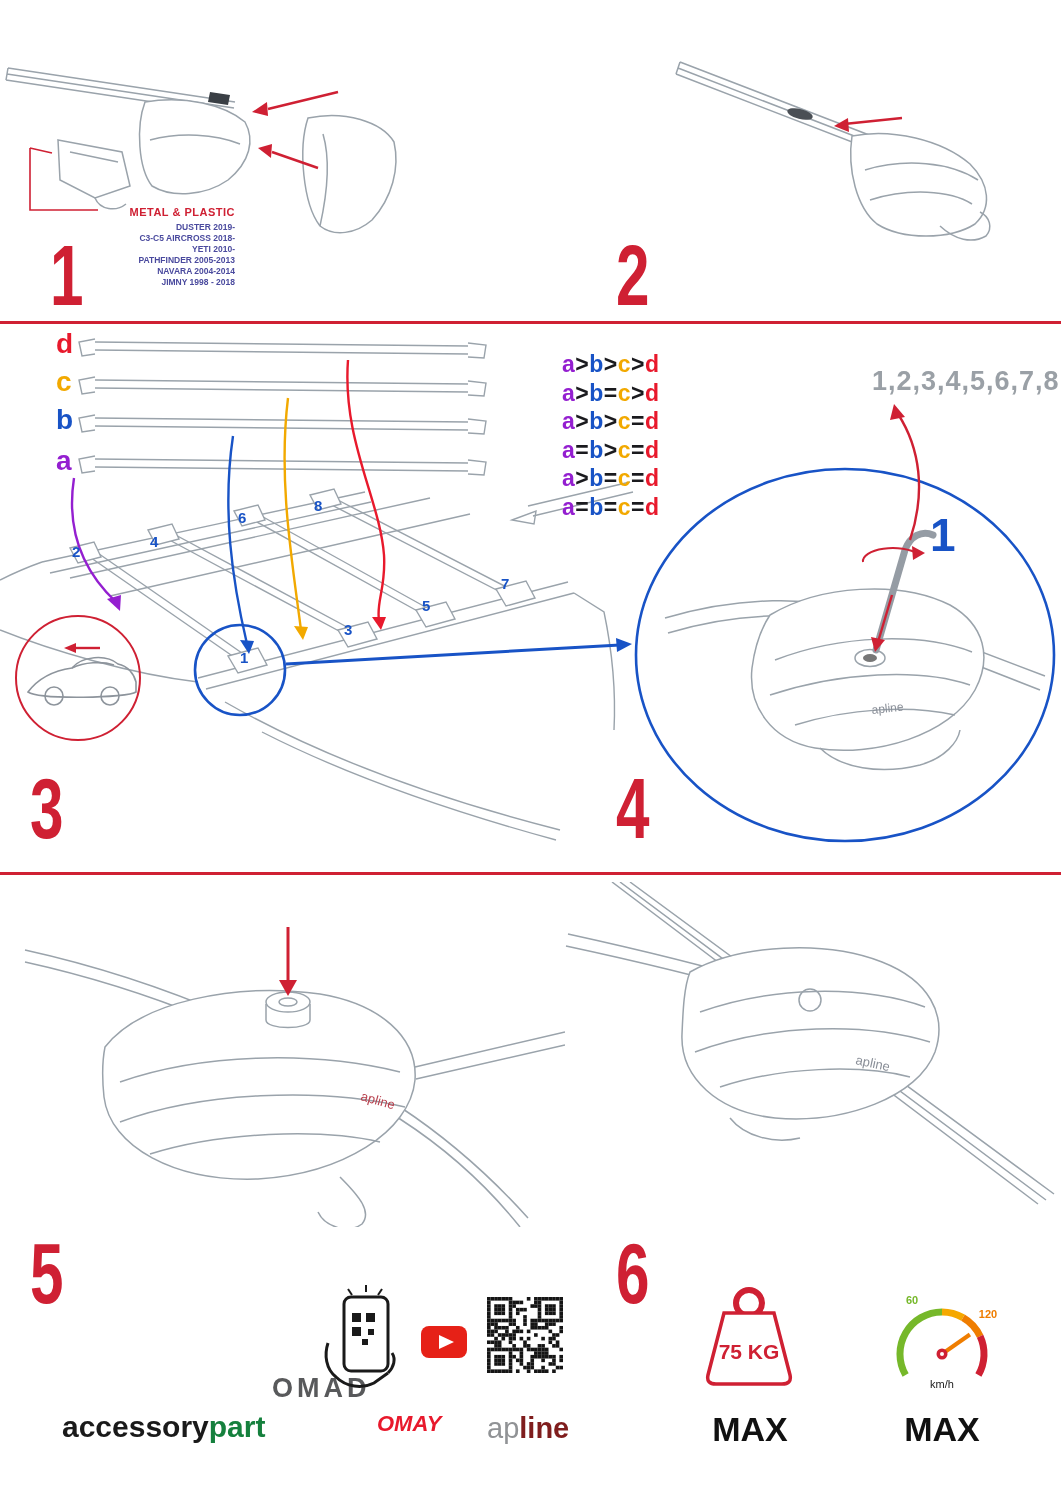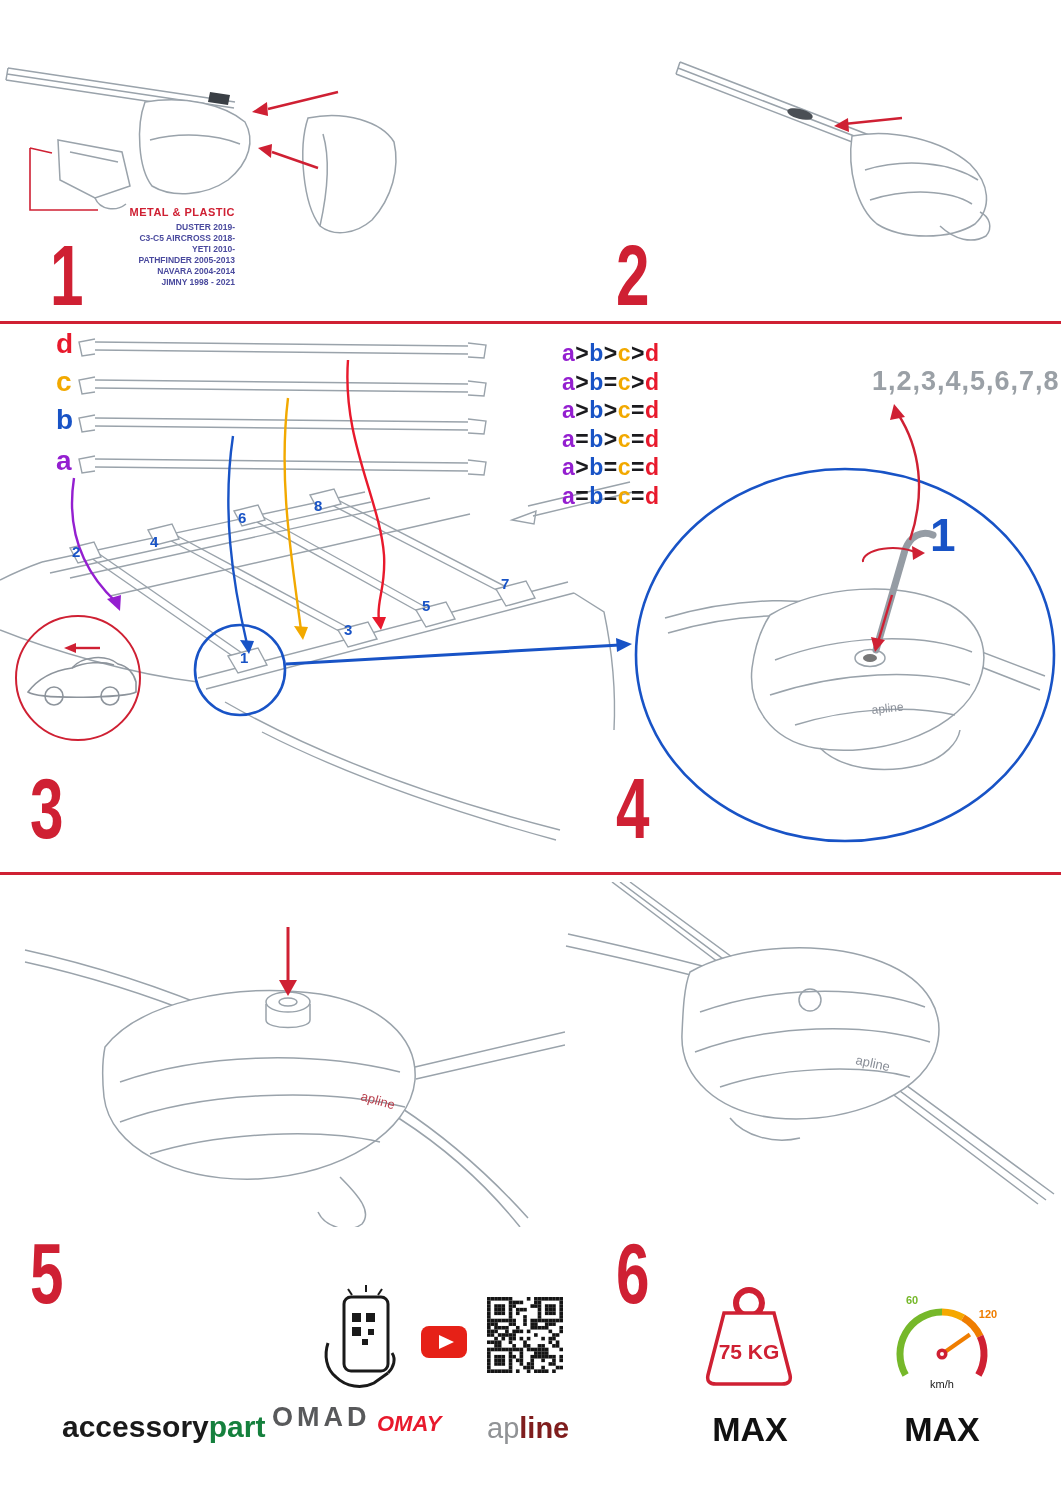--- a/index.html
+++ b/index.html
@@ -5,21 +5,21 @@
   *{box-sizing:border-box;}
   html,body{margin:0;padding:0;background:#e9e9e9;}
   .page{position:relative;width:1061px;height:1500px;background:#ffffff;overflow:hidden;
         font-family:"Liberation Sans",sans-serif;margin:0 auto;}
   .abs{position:absolute;}
   .divider{position:absolute;left:0;width:1061px;height:3px;background:#cf2033;}
   .step{position:absolute;font-weight:700;font-size:86px;line-height:1;color:#cf2033;
         transform:scaleX(.70);transform-origin:left top;letter-spacing:-2px;}
   .bar-letter{position:absolute;font-size:28px;font-weight:700;line-height:1;}
   .pos{position:absolute;font-size:15px;font-weight:700;color:#1853c6;line-height:1;}
-  .rules{position:absolute;left:562px;top:339px;font-size:23px;font-weight:700;
+  .rules{position:absolute;left:562px;top:350px;font-size:23px;font-weight:700;
          line-height:28.5px;letter-spacing:.5px;}
   .seq{position:absolute;left:872px;top:366px;font-size:27px;font-weight:700;color:#9aa0a6;letter-spacing:1px;}
   .big-one{position:absolute;left:930px;top:512px;font-size:46px;font-weight:700;color:#1853c6;line-height:1;}
   .p1-block{position:absolute;left:80px;top:206px;width:155px;text-align:right;}
   .p1-material{font-size:11px;font-weight:700;color:#cf2033;margin-bottom:4px;letter-spacing:.5px;}
   .p1-model{font-size:8.5px;font-weight:700;color:#4a4a9e;line-height:11px;}
   .fly{position:absolute;left:118px;top:1322px;font-family:"Liberation Serif",serif;
        font-size:60px;font-weight:700;color:#2e2a7d;letter-spacing:3px;line-height:1;}
   .brand{font-size:30px;font-weight:700;line-height:1;}
   .acc{color:#1a1a1a;}
@@ -59,21 +59,21 @@
     </g>
   </svg>
 
   <div class="p1-block">
     <div class="p1-material">METAL &amp; PLASTIC</div>
     <div class="p1-model">DUSTER 2019-</div>
     <div class="p1-model">C3-C5 AIRCROSS 2018-</div>
     <div class="p1-model">YETI 2010-</div>
     <div class="p1-model">PATHFINDER 2005-2013</div>
     <div class="p1-model">NAVARA 2004-2014</div>
-    <div class="p1-model">JIMNY 1998 - 2021</div>
+    <div class="p1-model">JIMNY 1998 - 2018</div>
   </div>
 
   <div class="step" style="left:50px;top:232px">1</div>
 
   <svg class="abs" style="left:640px;top:40px" width="421" height="235" viewBox="0 0 421 235">
     <g fill="none" stroke="#9aa3ab" stroke-width="1.5">
       <path d="M40,22 L268,110 M36,34 L264,122 M40,22 L36,34 M38,28 L266,116"></path>
       <path d="M212,96 C252,88 302,100 330,124 C350,144 352,168 335,184 C310,200 262,200 237,184 C217,168 207,130 212,96 Z" fill="#ffffff"></path>
       <path d="M225,130 C265,118 310,122 338,140 M230,160 C268,148 310,150 332,164"></path>
       <path d="M300,186 C315,200 332,204 346,196 C353,188 350,177 340,172"></path>
@@ -232,21 +232,21 @@
       <path d="M170,236 C185,255 215,262 240,256"></path>
     </g>
     <text x="295" y="182" font-size="13" fill="#8a8f98" transform="rotate(12 295 182)">apline</text>
   </svg>
 
   <div class="step" style="left:616px;top:1230px">6</div>
 
 
   <div class="abs brand" style="left:62px;top:1412px"><span class="acc">accessory</span><span class="part">part</span></div>
 
-  <div class="abs omad" style="left:272px;top:1404px">OMAD</div>
+  <div class="abs omad" style="left:272px;top:1375px">OMAD</div>
   <div class="abs omay" style="left:377px;top:1413px">OMAY</div>
 
   <div class="abs apline" style="left:487px;top:1414px"><span class="ap">ap</span><span class="line">line</span></div>
 
   <svg class="abs" style="left:318px;top:1283px" width="86" height="112" viewBox="0 0 86 112">
     <g fill="none" stroke="#1a1a1a" stroke-width="3">
       <rect x="26" y="14" width="44" height="74" rx="7"></rect>
       <path d="M10,60 C6,72 8,86 18,94 C28,104 44,106 56,100 L70,90"></path>
       <path d="M70,90 C76,84 78,76 74,70"></path>
     </g>

